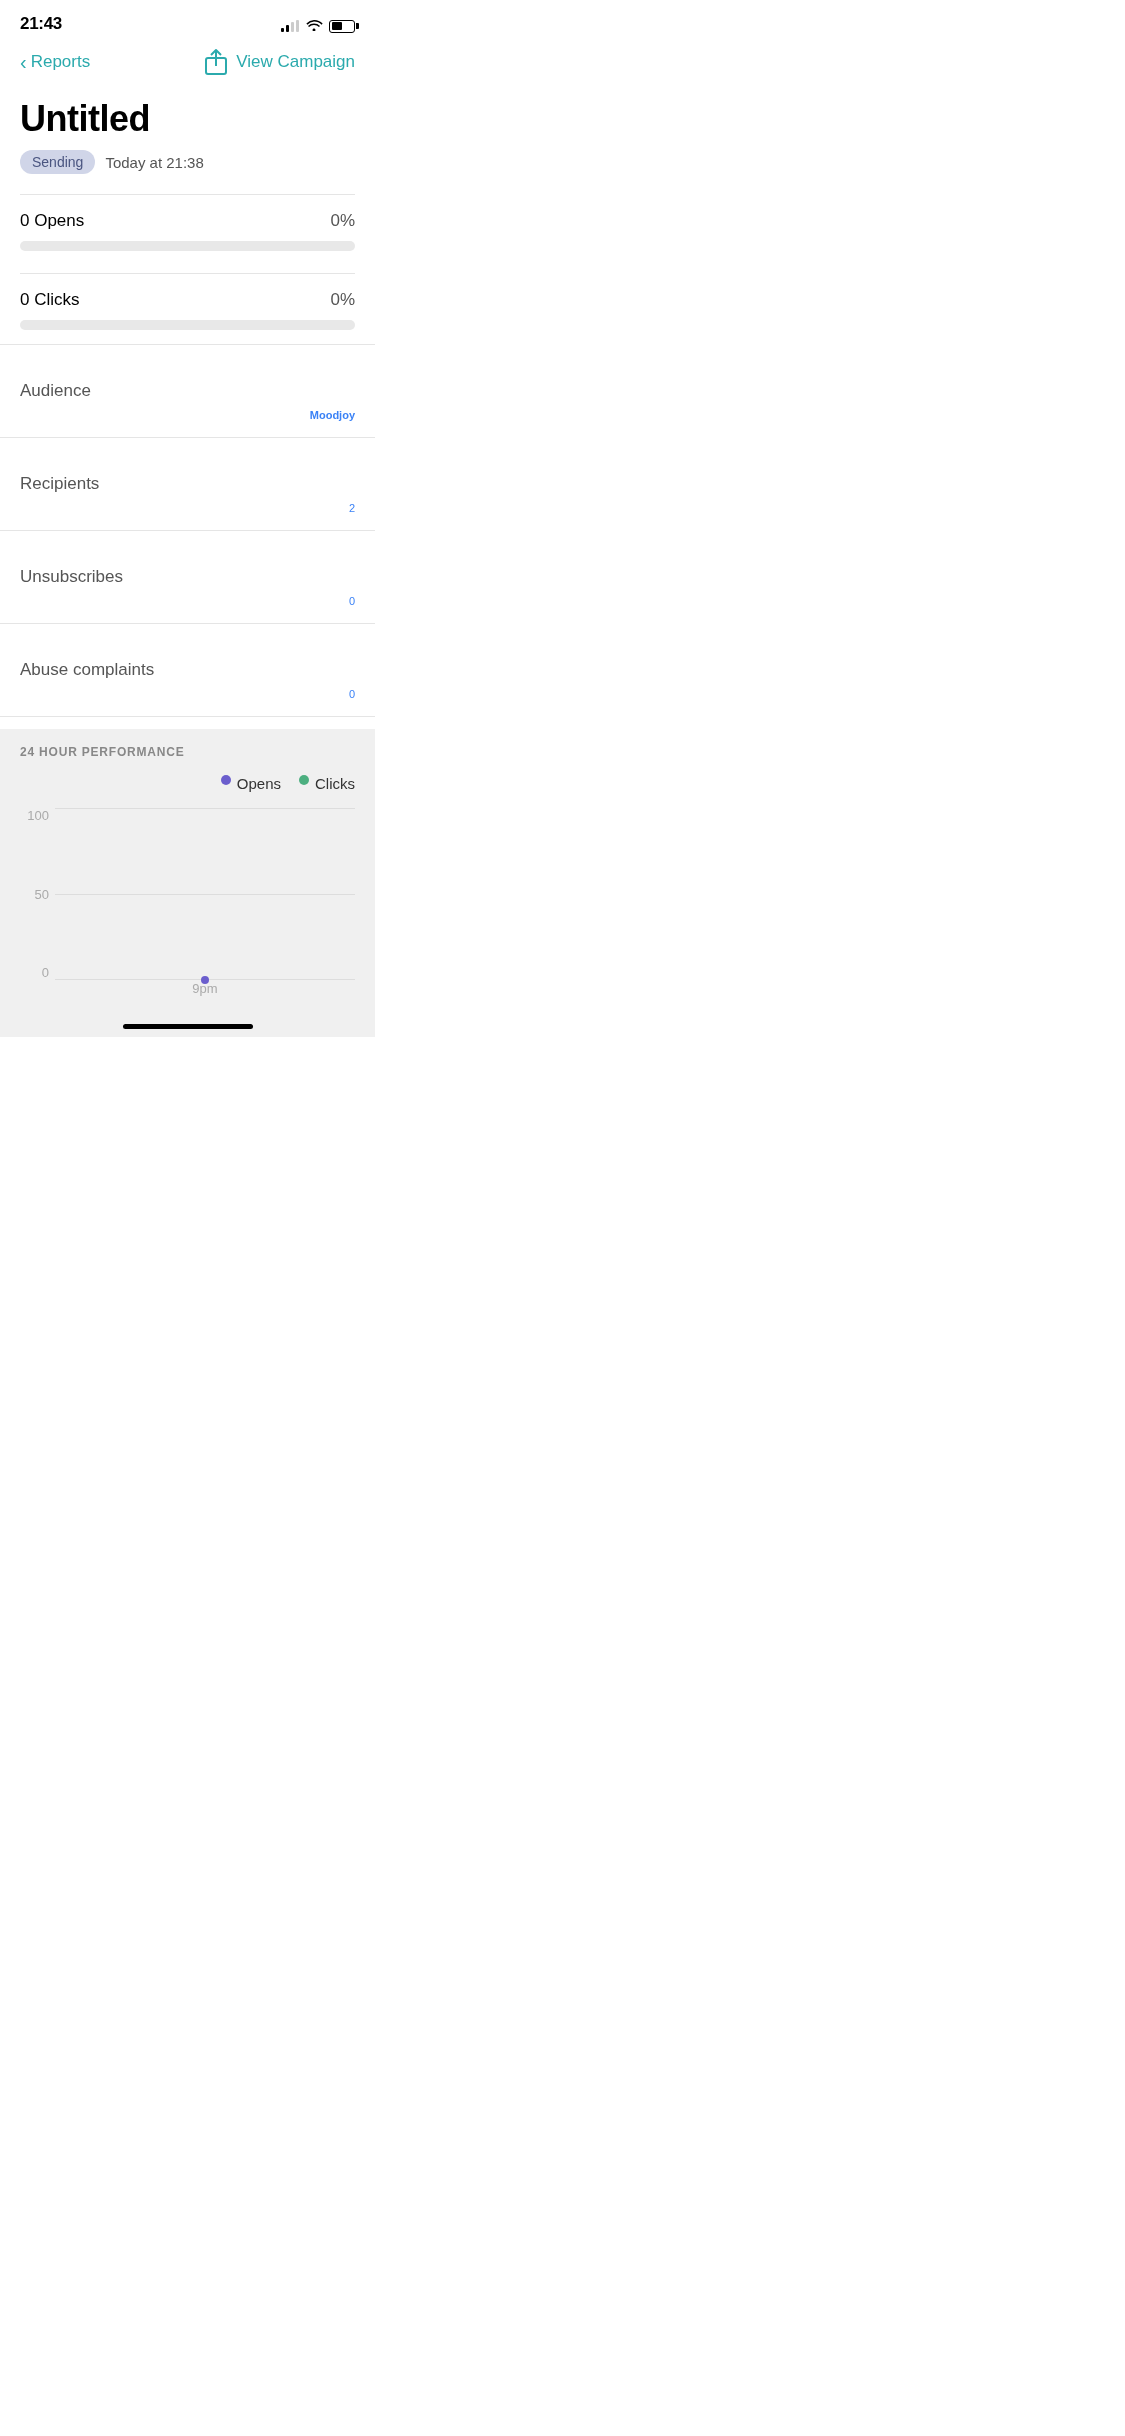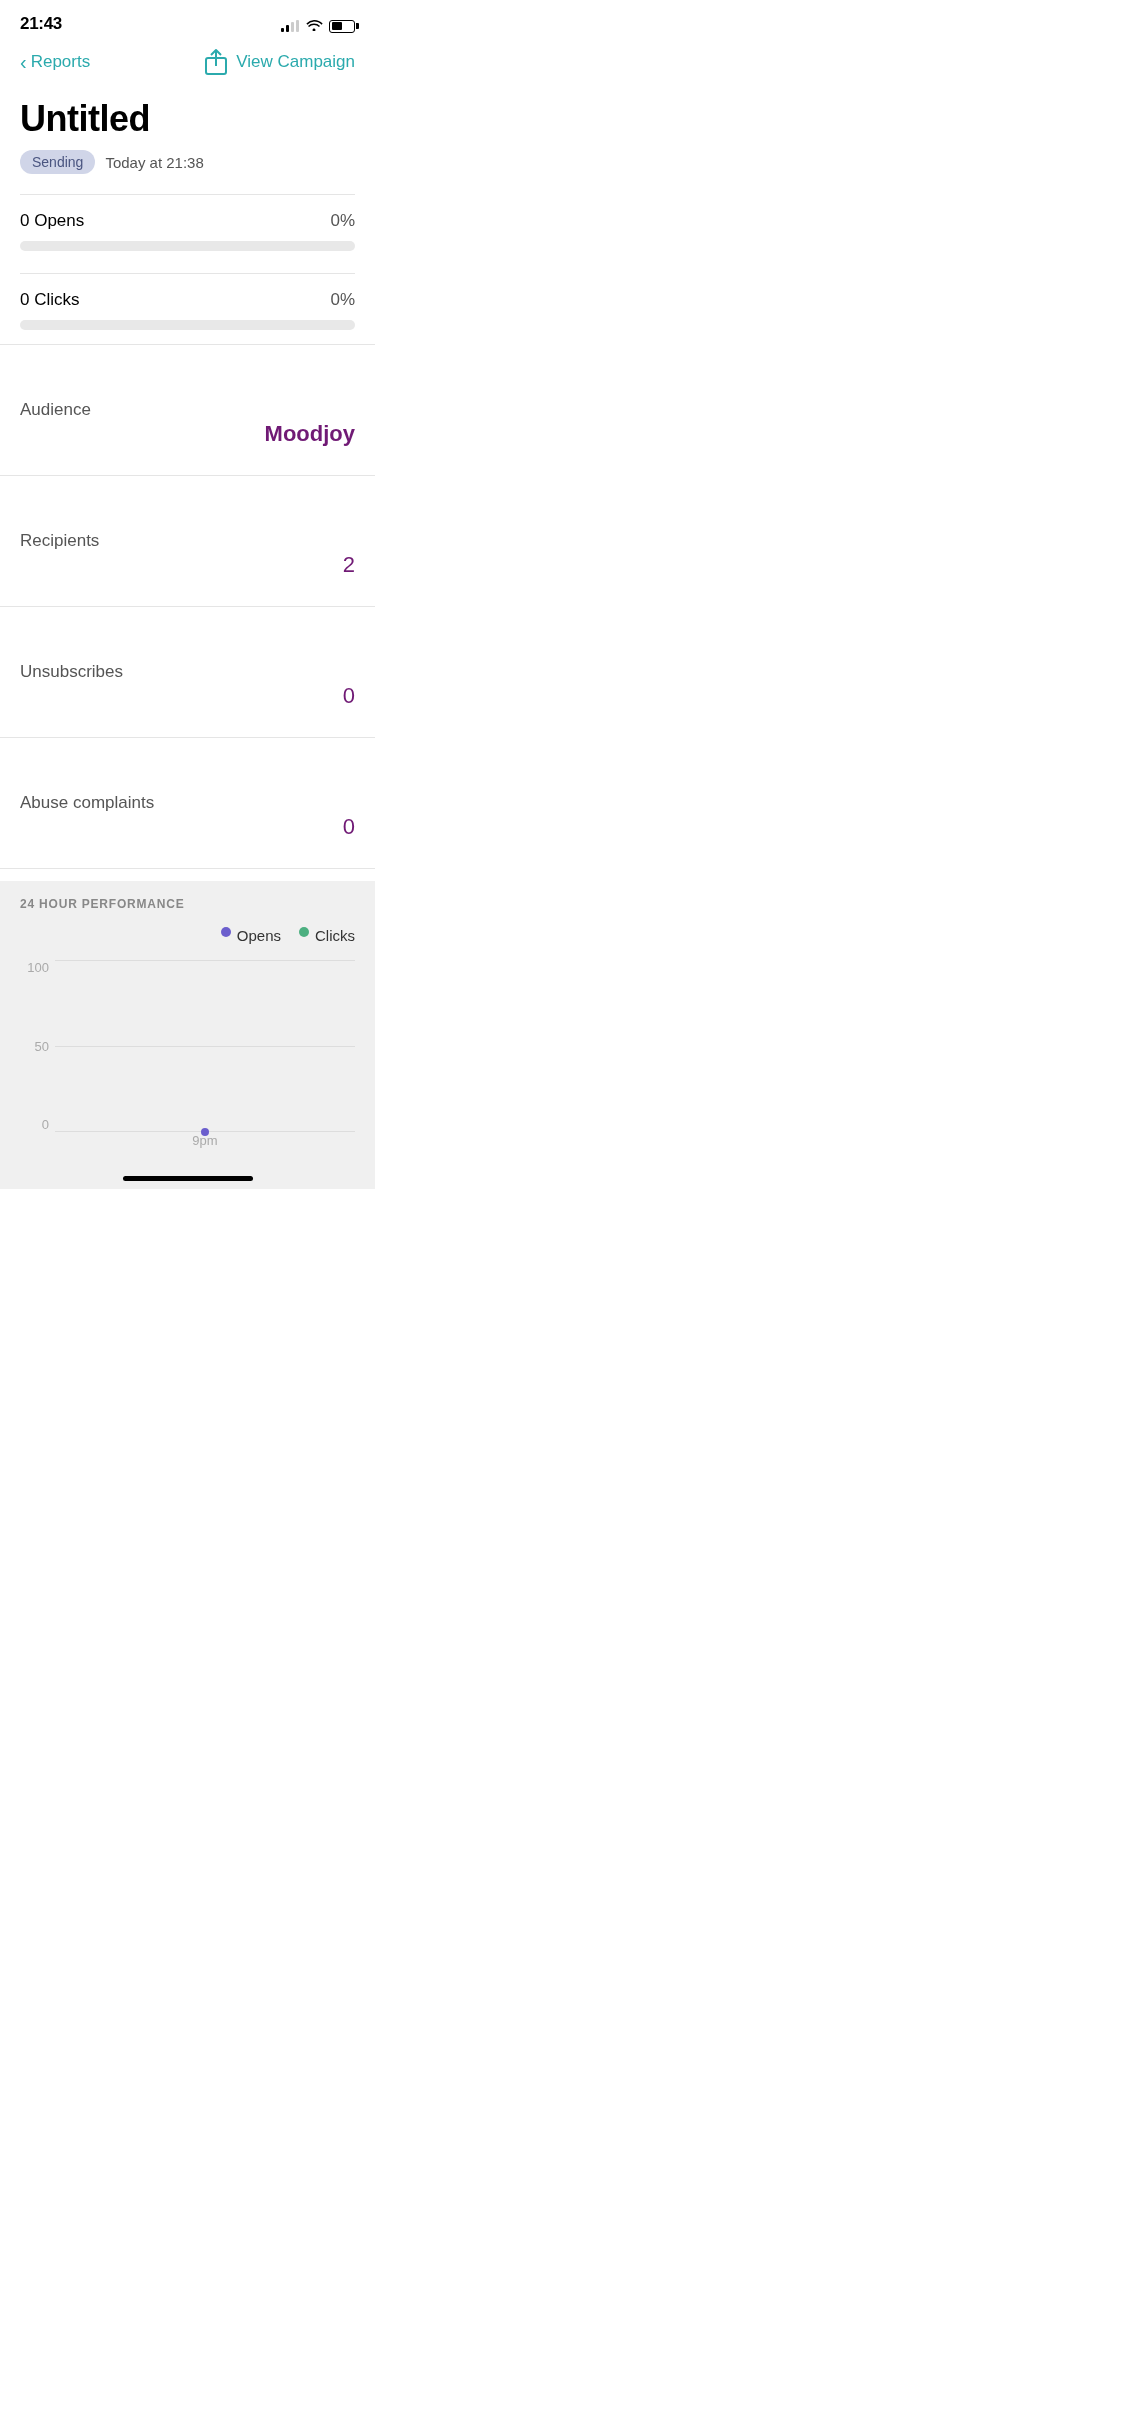--- a/index.html
+++ b/index.html
@@ -179,33 +179,33 @@
 
     
     .info-section {
       background: #fff;
       margin-top: 4px;
     }
     .info-row {
       display: flex;
       justify-content: space-between;
       align-items: center;
-      padding: 28px 20px;
+      padding: 16px 20px;
       border-bottom: 1px solid #e5e5e5;
     }
     .info-row:first-child {
       border-top: 1px solid #e5e5e5;
     }
     .info-key {
       font-size: 17px;
       color: #555;
     }
     .info-val {
-      font-size: 22px;
-      color: #701a75;
+      font-size: 11px;
+      color: #3b82f6;
       font-weight: 400;
       margin-top: 48px;
     }
     .info-val.bold-val {
       font-weight: 600;
     }
 
     
     .performance-section {
       background: #f0f0f0;

